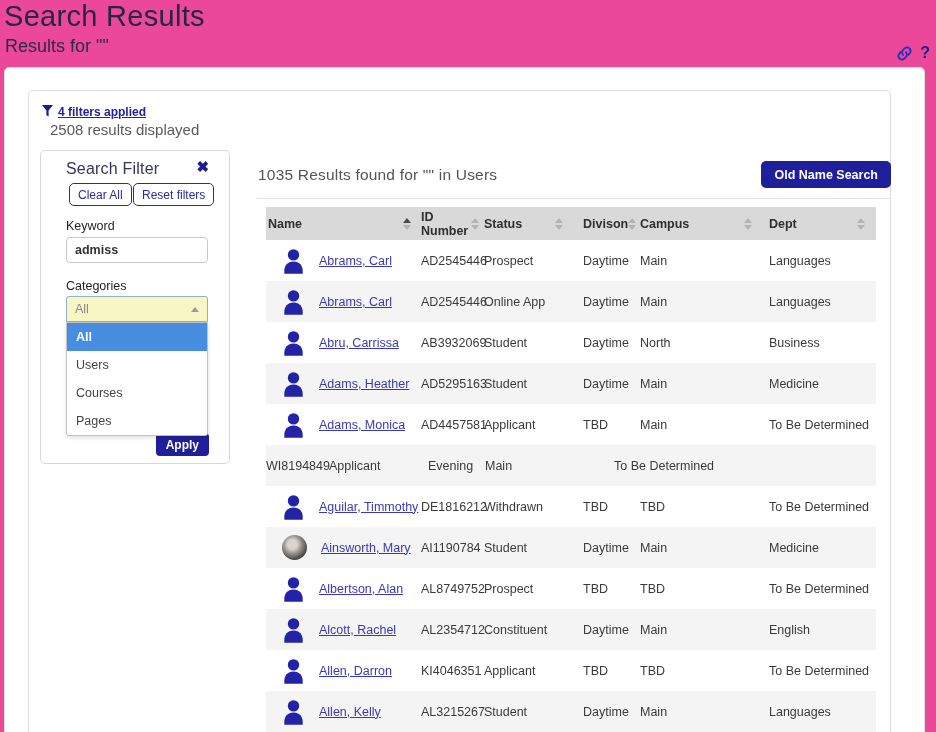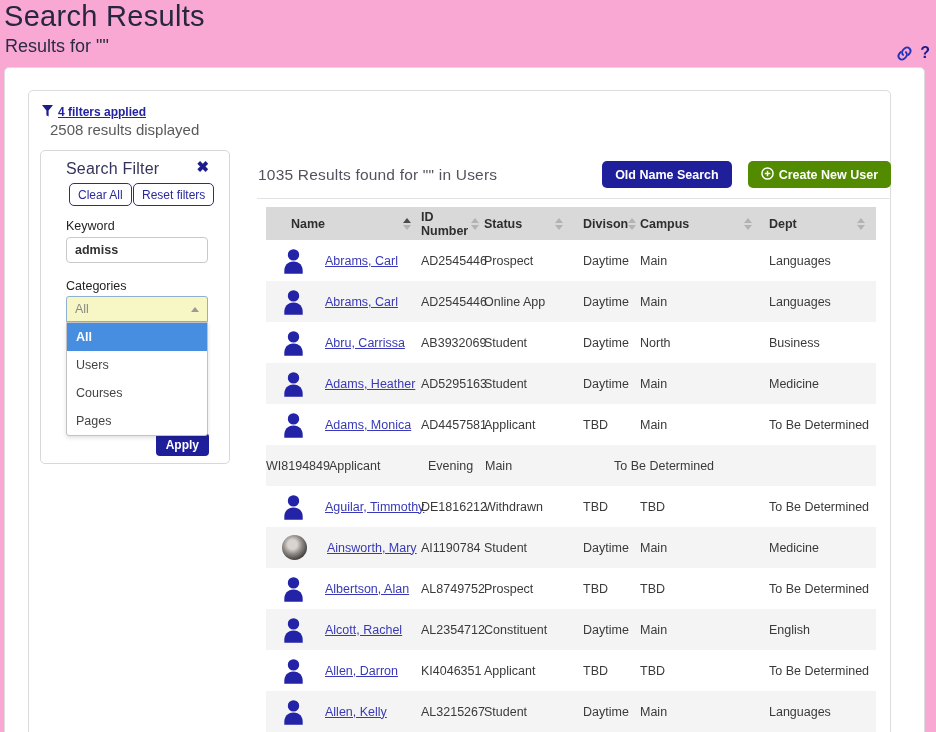--- a/index.html
+++ b/index.html
@@ -2,21 +2,21 @@
 <html style="--navy: #1f1f9c; --green: #528a00; --link: #3939b8; --sel-blue: #478ee0; --sel-yellow: #f7f7c5; --head-gray: #d9d9d9; --stripe: #f4f4f4;"><head>
 <meta charset="utf-8">
 <style>
   :root{
     --navy:#1f1f9c; --green:#528a00; --link:#3939b8; --sel-blue:#478ee0;
     --sel-yellow:#f7f7c5; --head-gray:#d9d9d9; --stripe:#f4f4f4; --heading:#26263e;
   }
   *{box-sizing:border-box;margin:0;padding:0}
   html,body{width:936px;height:732px;overflow:hidden;background:#fff;
     font-family:"Liberation Sans",sans-serif;color:#333}
-  #page{position:relative;width:936px;height:732px;background:#f9a8d4}
+  #page{position:relative;width:936px;height:732px;background:#ec4899}
 
   
   .page-title{position:absolute;left:4px;top:0;font-size:29px;font-weight:300;
     letter-spacing:.3px;color:var(--heading)}
   .page-subtitle{position:absolute;left:5px;top:36px;font-size:18px;font-weight:300;
     color:#2b2b44}
   .top-icons{position:absolute;right:6px;top:44px;display:flex;align-items:center;gap:7px}
   .link-icon svg{display:block}
   .help-q{font-size:16px;font-weight:700;color:#1c1c8c;cursor:pointer}
 
@@ -70,38 +70,38 @@
   .btn.create-user{background:var(--green)}
   .divider{position:absolute;left:0;top:38px;width:634px;height:1px;background:#e3e3e3}
 
   
   .table{position:absolute;left:9px;top:47px;width:610px}
   .thead{display:flex;background:var(--head-gray);height:33px;align-items:center}
   .hcell{display:flex;align-items:center;font-size:12.5px;font-weight:700;color:#2f2f2f;
     height:100%;cursor:pointer}
   .cell,.hcell{flex:none}
   .c0{width:155px}.c1{width:63px}.c2{width:99px}.c3{width:57px}.c4{width:129px}.c5{width:107px}
-  .hcell.c0{padding-left:25px}
+  .hcell.c0{padding-left:2px}
   .sort-arrows{margin-left:auto;display:flex;flex-direction:column;gap:2px}
   .c0 .sort-arrows{margin-right:10px}.c1 .sort-arrows{margin-right:5px}
   .c2 .sort-arrows{margin-right:20px}.c3 .sort-arrows{margin-right:15px}
   .c4 .sort-arrows{margin-right:17px}.c5 .sort-arrows{margin-right:11px}
   .arr{width:0;height:0;border-left:4px solid transparent;border-right:4px solid transparent}
   .arr.up{border-bottom:5px solid #b3b3b3}
   .arr.down{border-top:5px solid #b3b3b3}
   .sorted-asc .arr.up{border-bottom-color:#4c4c4c}
   .trow{display:flex;align-items:center;height:41px;background:#fff}
   .trow:nth-child(even){background:var(--stripe)}
   .cell{font-size:12.5px;color:#3a3a3a;white-space:nowrap;overflow:visible}
   .name-cell{display:flex;align-items:center;padding-left:16px}
   .avatar{width:23px;height:27px;display:flex;align-items:center;justify-content:center;flex:none}
   .avatar svg{display:block}
   .avatar.photo{width:25px;height:25px;border-radius:50%;
     background:radial-gradient(circle at 42% 38%, #d9d4cf 0 22%, #8f8a86 45%, #3c3c3c 75%)}
-  .name-link{margin-left:20px;color:var(--link);text-decoration:underline;font-size:12.5px;cursor:pointer}
+  .name-link{margin-left:14px;color:var(--link);text-decoration:underline;font-size:12.5px;cursor:pointer}
 </style>
 </head>
 <body>
 
 <div id="page">
 
   <h1 class="page-title">Search Results</h1>
   <div class="page-subtitle">Results for ""</div>
 
   <div class="top-icons">
@@ -145,29 +145,20 @@
             <div class="dd-item">Courses</div>
             <div class="dd-item">Pages</div>
           </div>
         <button class="fp-apply">Apply</button>
       </div>
 
       <div class="results-area">
         <div class="results-header">1035 Results found for "" in Users</div>
         <div class="btn-row">
           <button class="btn old-name">Old Name Search</button>
-          <button class="btn create-user">
-            <span>
-              <svg width="13" height="13" viewBox="0 0 14 14">
-                  <circle cx="7" cy="7" r="6" fill="none" stroke="#fff" stroke-width="1.6"></circle>
-                  <path d="M7 4v6M4 7h6" stroke="#fff" stroke-width="1.6"></path>
-                </svg>
-            </span>
-            <span>Create New User</span>
-          </button>
         </div>
         <div class="divider"></div>
 
         <div class="table">
           <div class="thead" id="thead">
               <div class="hcell c0 sorted-asc">
     <span>Name</span>
     <span class="sort-arrows">
       <span class="arr up"></span>
                   <span class="arr down"></span>

